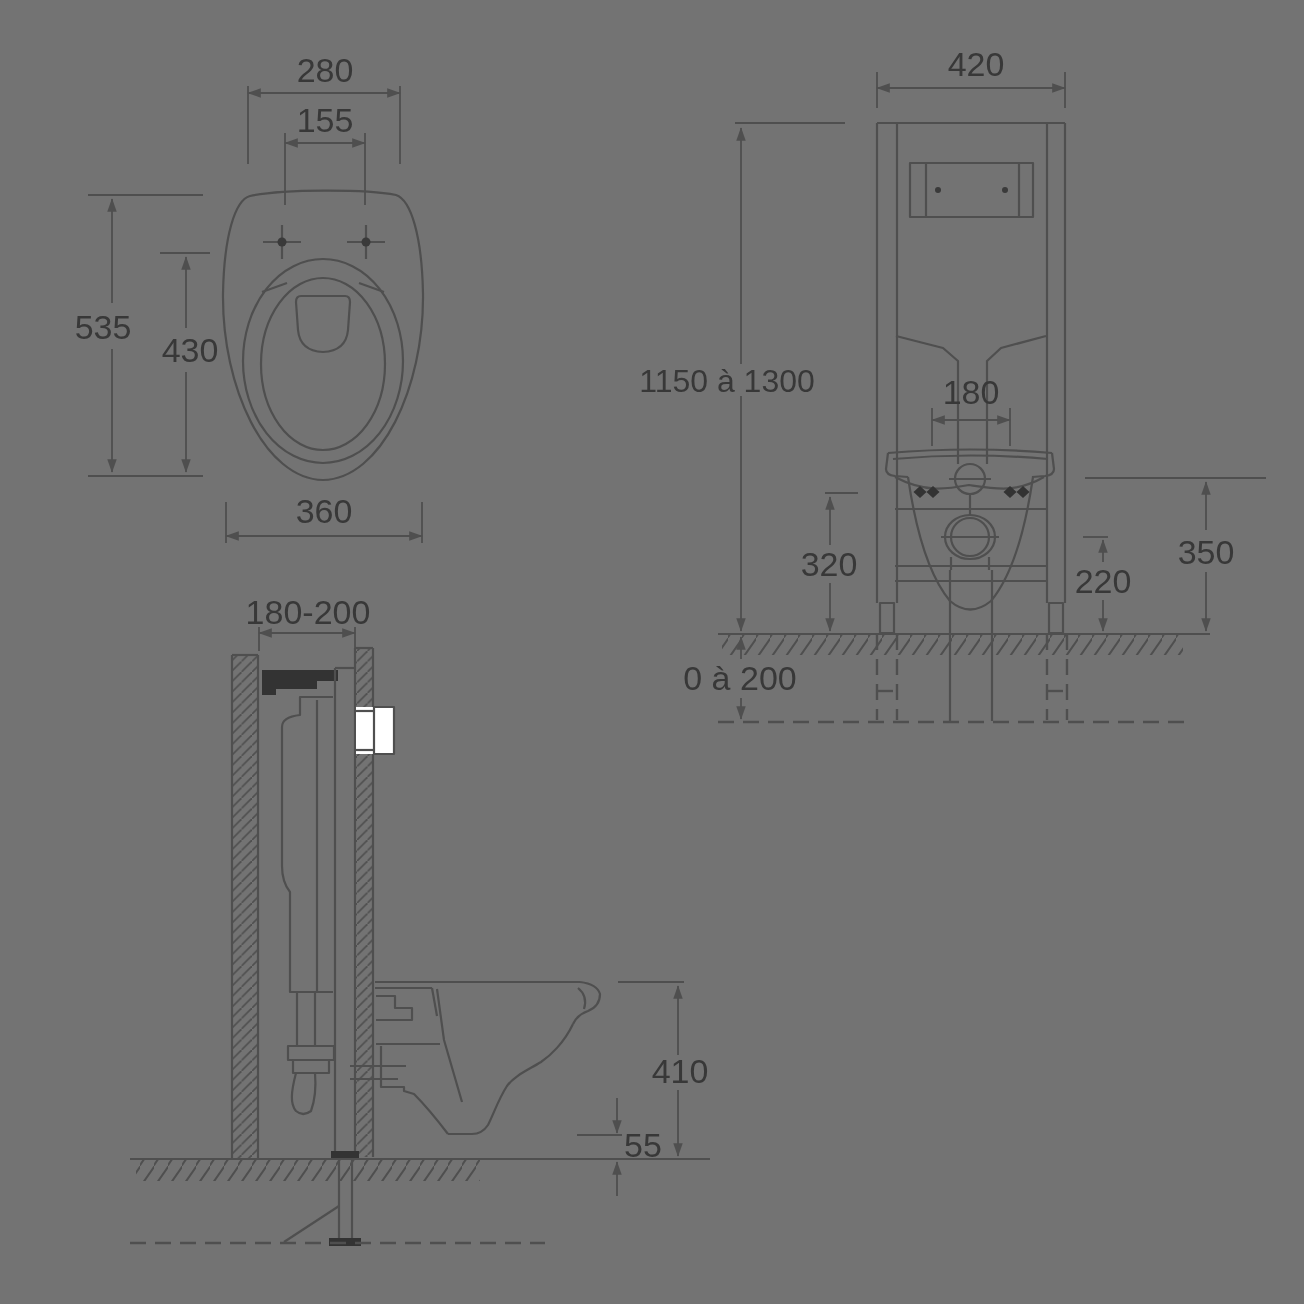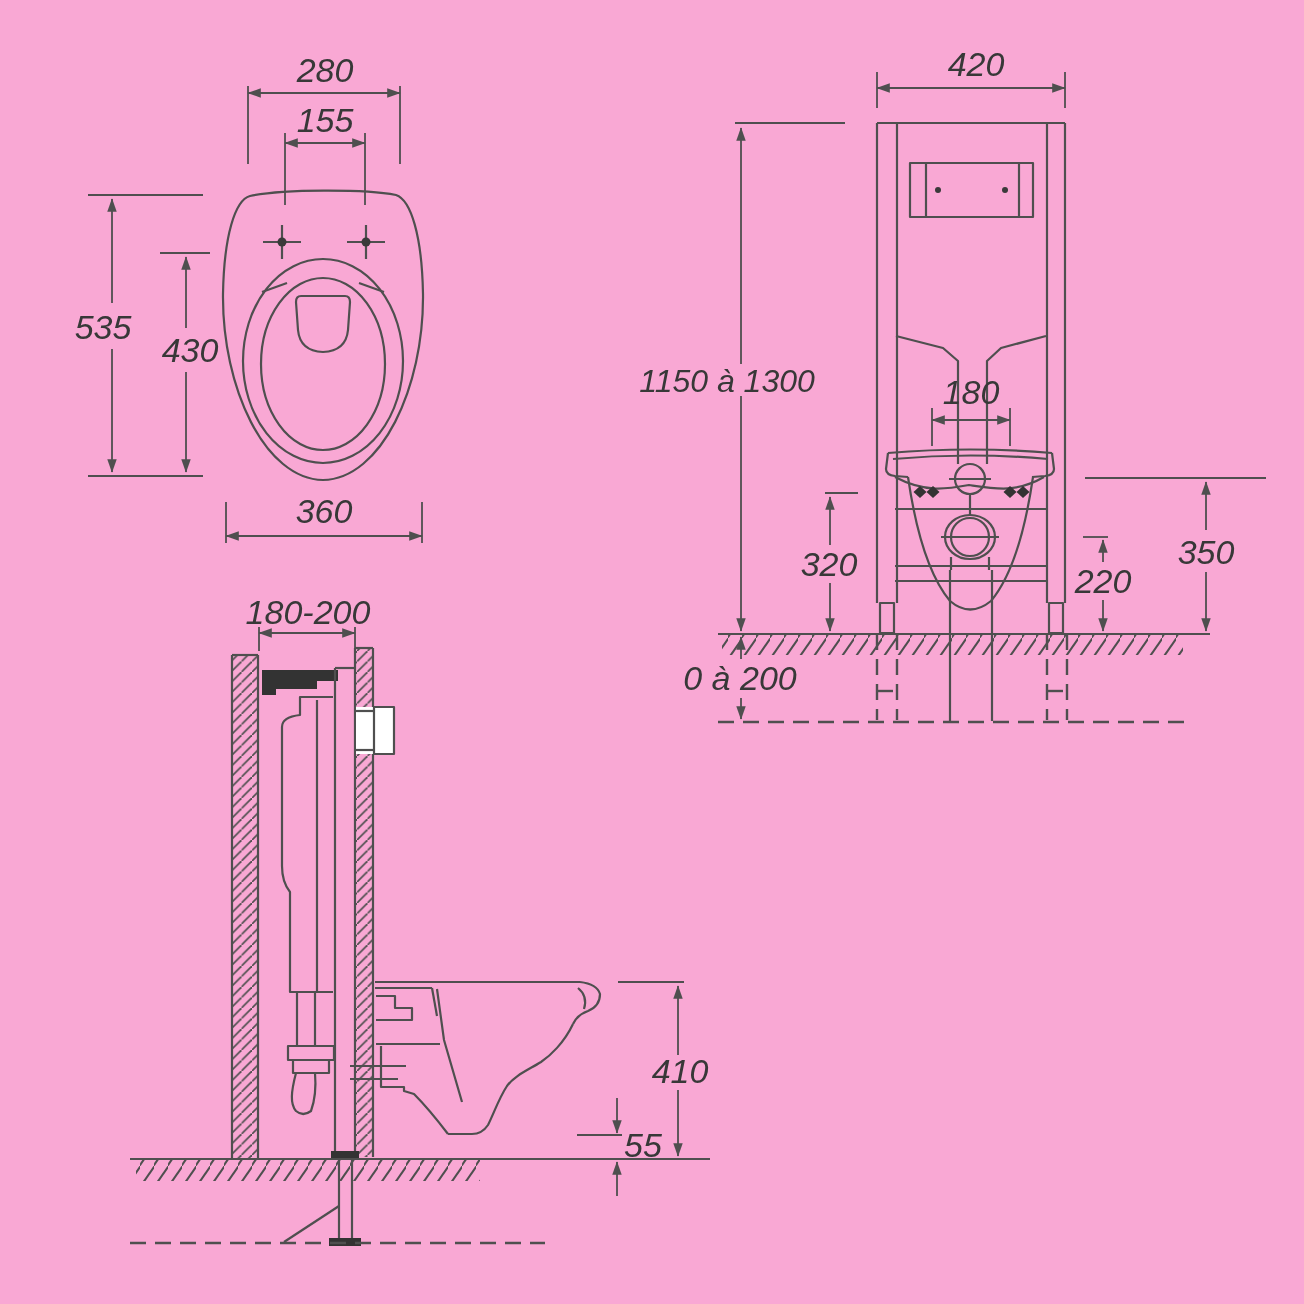--- a/index.html
+++ b/index.html
@@ -1,17 +1,17 @@
 <!DOCTYPE html>
 <html><head>
 <meta charset="utf-8">
 <style>
   html,body{margin:0;padding:0;background:#fff;}
-  #canvas{position:relative;width:1304px;height:1304px;background:#f9a8d4;overflow:hidden;
-          font-family:"Liberation Sans",sans-serif;font-style:italic;}
+  #canvas{position:relative;width:1304px;height:1304px;background:#737373;overflow:hidden;
+          font-family:"Liberation Sans",sans-serif;}
   svg{position:absolute;left:0;top:0;}
   .ln{stroke:#4f4f4f;fill:none;stroke-width:2.2;stroke-linecap:butt;stroke-linejoin:round;}
   .dim{stroke:#4f4f4f;fill:none;stroke-width:1.8;}
   .dash{stroke:#4f4f4f;fill:none;stroke-width:2.4;stroke-dasharray:16 9;}
   .blk{fill:#333;stroke:none;}
   .dot{fill:#3a3a3a;stroke:none;}
   text{fill:#383838;font-size:34px;text-anchor:middle;font-family:"Liberation Sans",sans-serif;}
   .small{font-size:32px;}
 </style>
 </head>

